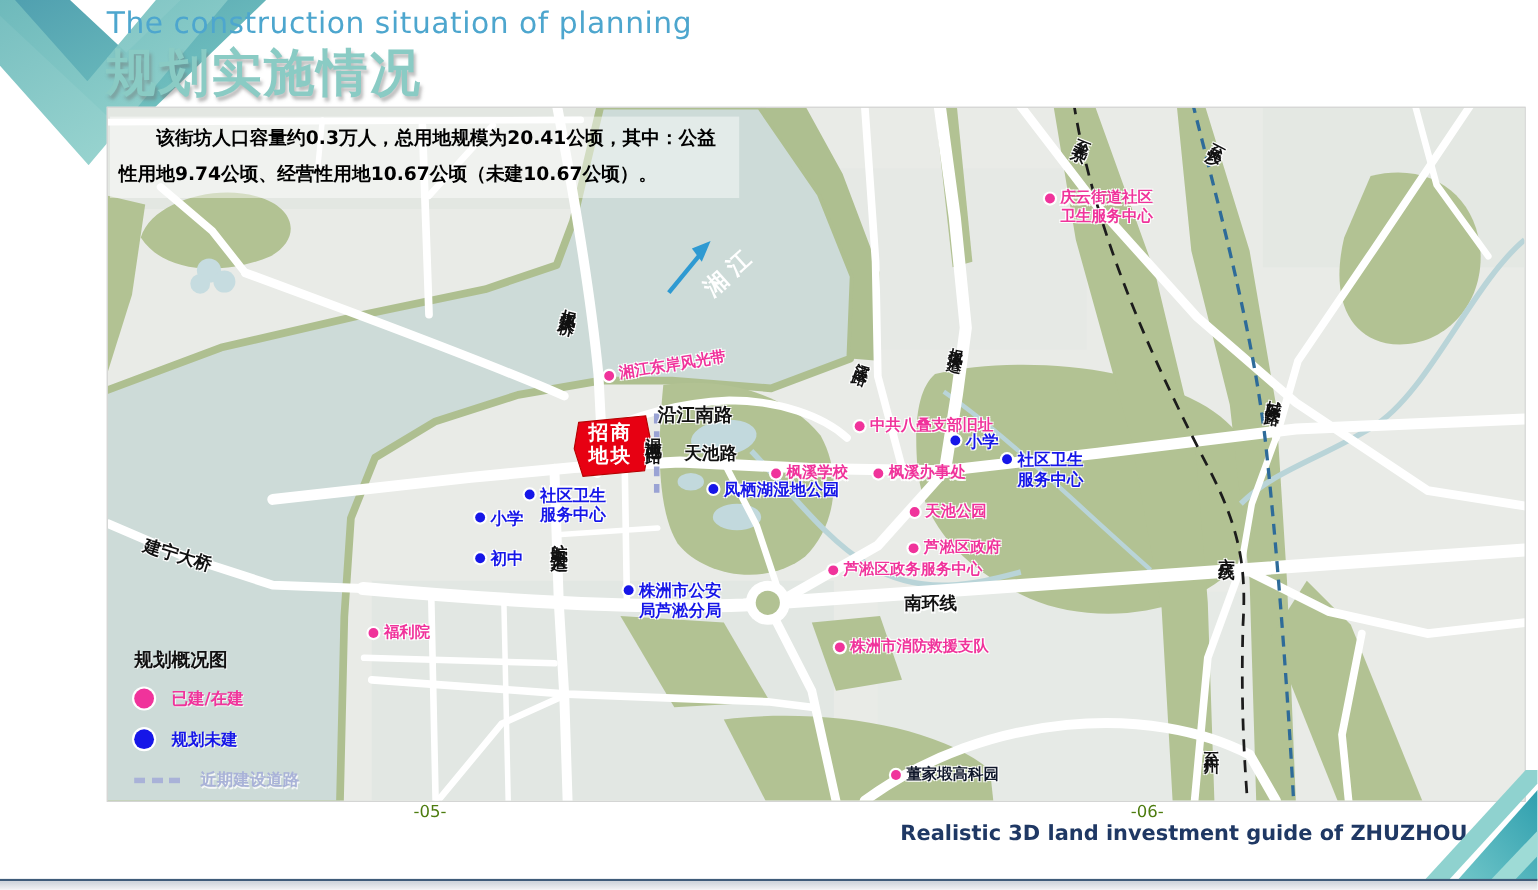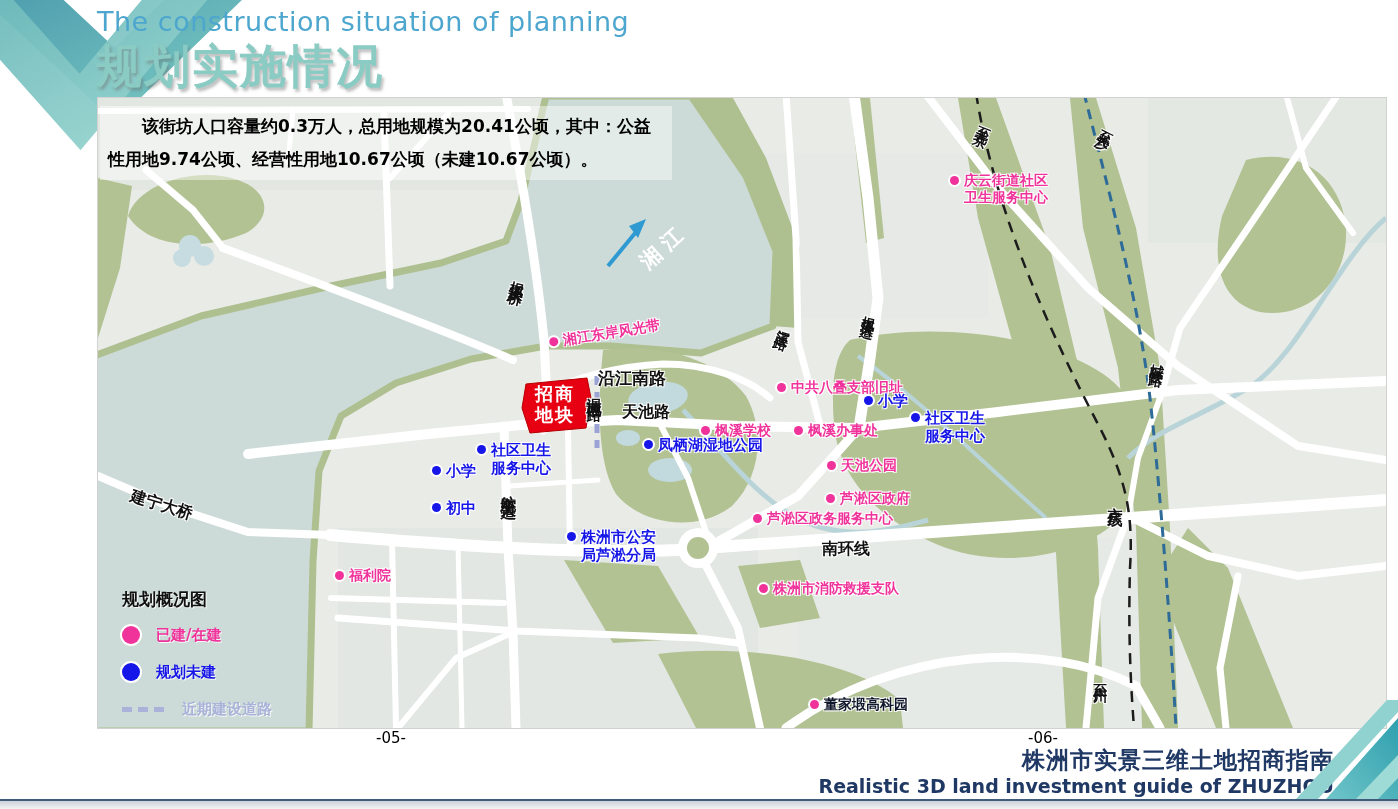--- a/index.html
+++ b/index.html
@@ -31,21 +31,21 @@
   
   .legend{position:absolute;left:24px;top:490px;}
   .legend-title{font-size:17px;font-weight:bold;color:#111;margin-bottom:14px;
                 text-shadow:1px 1px 0 rgba(255,255,255,.8);}
   .legend-row{display:flex;align-items:center;gap:16px;margin-bottom:17px;height:20px;}
   .legend-swatch{width:18px;height:18px;border-radius:50%;box-shadow:0 0 0 2px #fff;flex:none;}
   .legend-swatch.dash{width:44px;height:5px;border-radius:0;box-shadow:none;}
   .legend-row .lbl{font-size:15px;font-weight:bold;
                    text-shadow:1px 1px 0 rgba(255,255,255,.8);}
   
-  .pagenum{position:absolute;top:729px;font-size:15px;color:#000000;}
+  .pagenum{position:absolute;top:729px;font-size:15px;color:#4d7c0f;}
   .pagenum.left{left:376px;} .pagenum.right{left:1028px;}
   .footer-block{position:absolute;right:64px;top:747px;text-align:right;color:#1f3864;line-height:1.2;}
   .footer-cn{font-size:23px;font-weight:bold;letter-spacing:1px;}
   .footer-en{font-size:19px;font-weight:bold;}
   .footer-line{position:absolute;left:0;top:799px;width:1398px;height:2px;background:#3f5c7a;}
   .footer-strip{position:absolute;left:0;top:801px;width:1398px;height:8px;
                 background:linear-gradient(180deg,#ccd2d9,#f2f3f5);}
   .corner{position:absolute;right:0;top:700px;width:120px;height:99px;}
 </style>
 </head>
@@ -213,21 +213,20 @@
         <span class="legend-swatch dash" id="sw2" style="background: repeating-linear-gradient(90deg, rgb(169, 178, 216) 0px, rgb(169, 178, 216) 10px, transparent 10px, transparent 16px);"></span>
         <span class="lbl" id="lb2" style="color: rgb(169, 178, 216);">近期建设道路</span>
       </div>
     </div>
   </div>
 
   <div class="pagenum left">-05-</div>
   <div class="pagenum right">-06-</div>
 
   <div class="footer-block">
-    <div class="footer-cn">株洲市实景三维土地招商指南</div>
     <div class="footer-en">Realistic 3D land investment guide of ZHUZHOU</div>
   </div>
 
   <svg class="corner" viewBox="0 0 120 99">
     <defs>
       <linearGradient id="g3" x1="0" y1="1" x2="1" y2="0">
         <stop offset="0" stop-color="#6fc5c8"></stop>
           <stop offset="1" stop-color="#2f9fae"></stop>
       </linearGradient>
     </defs>

